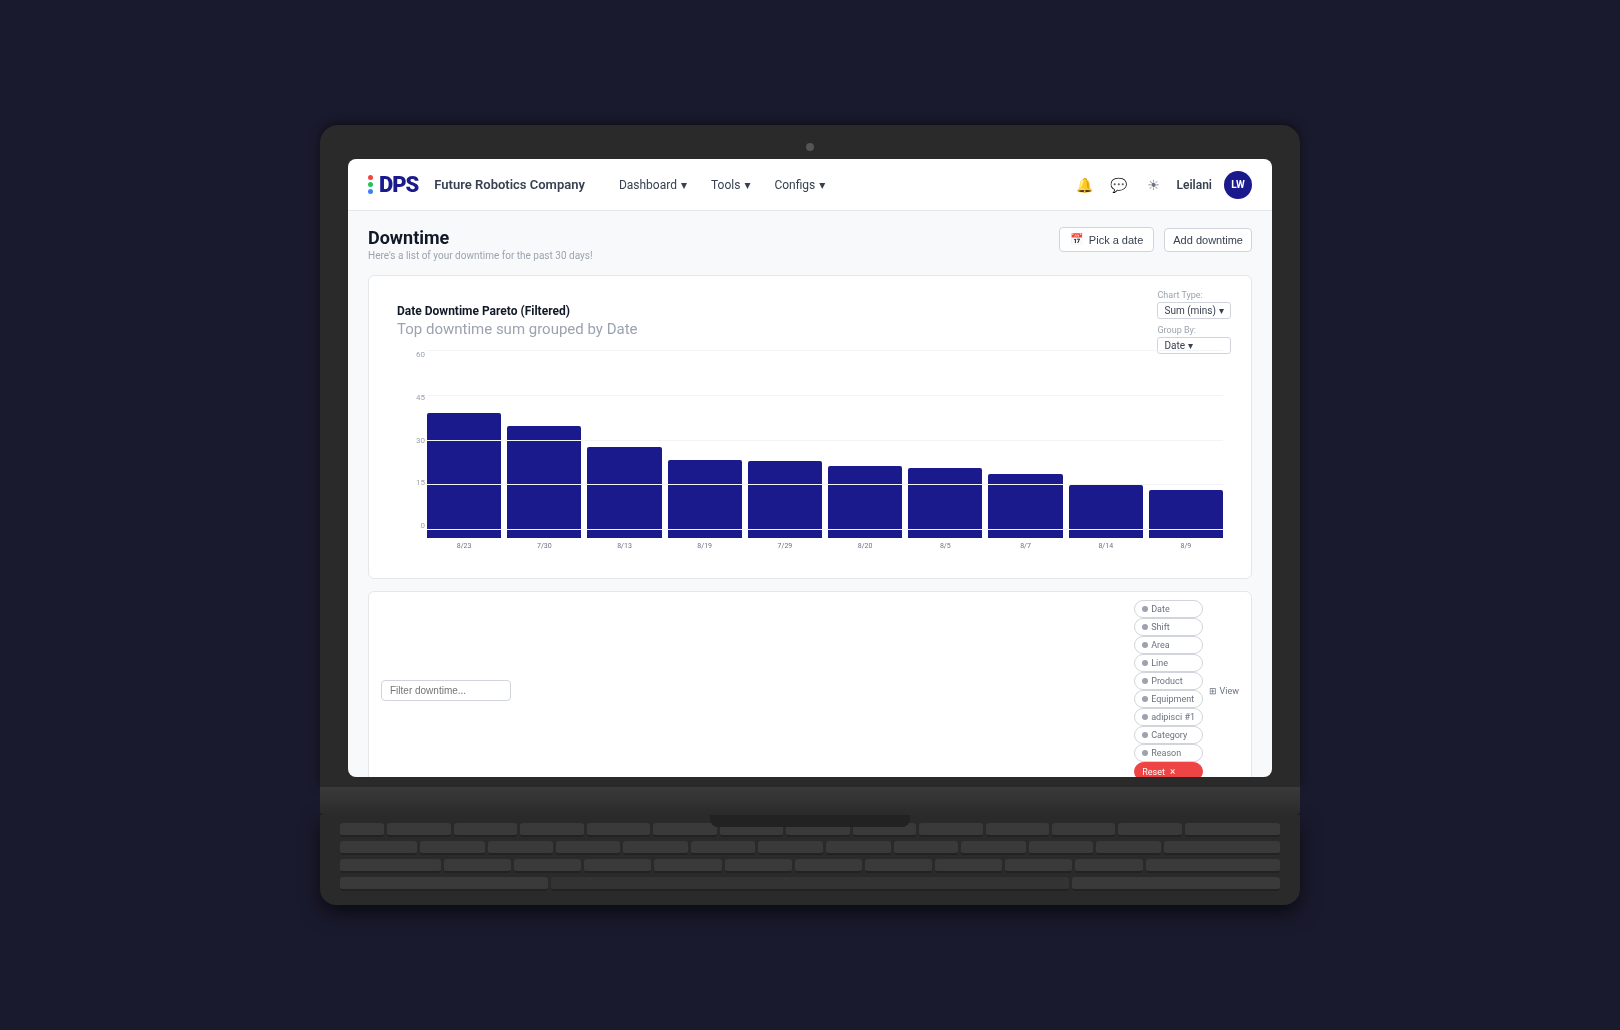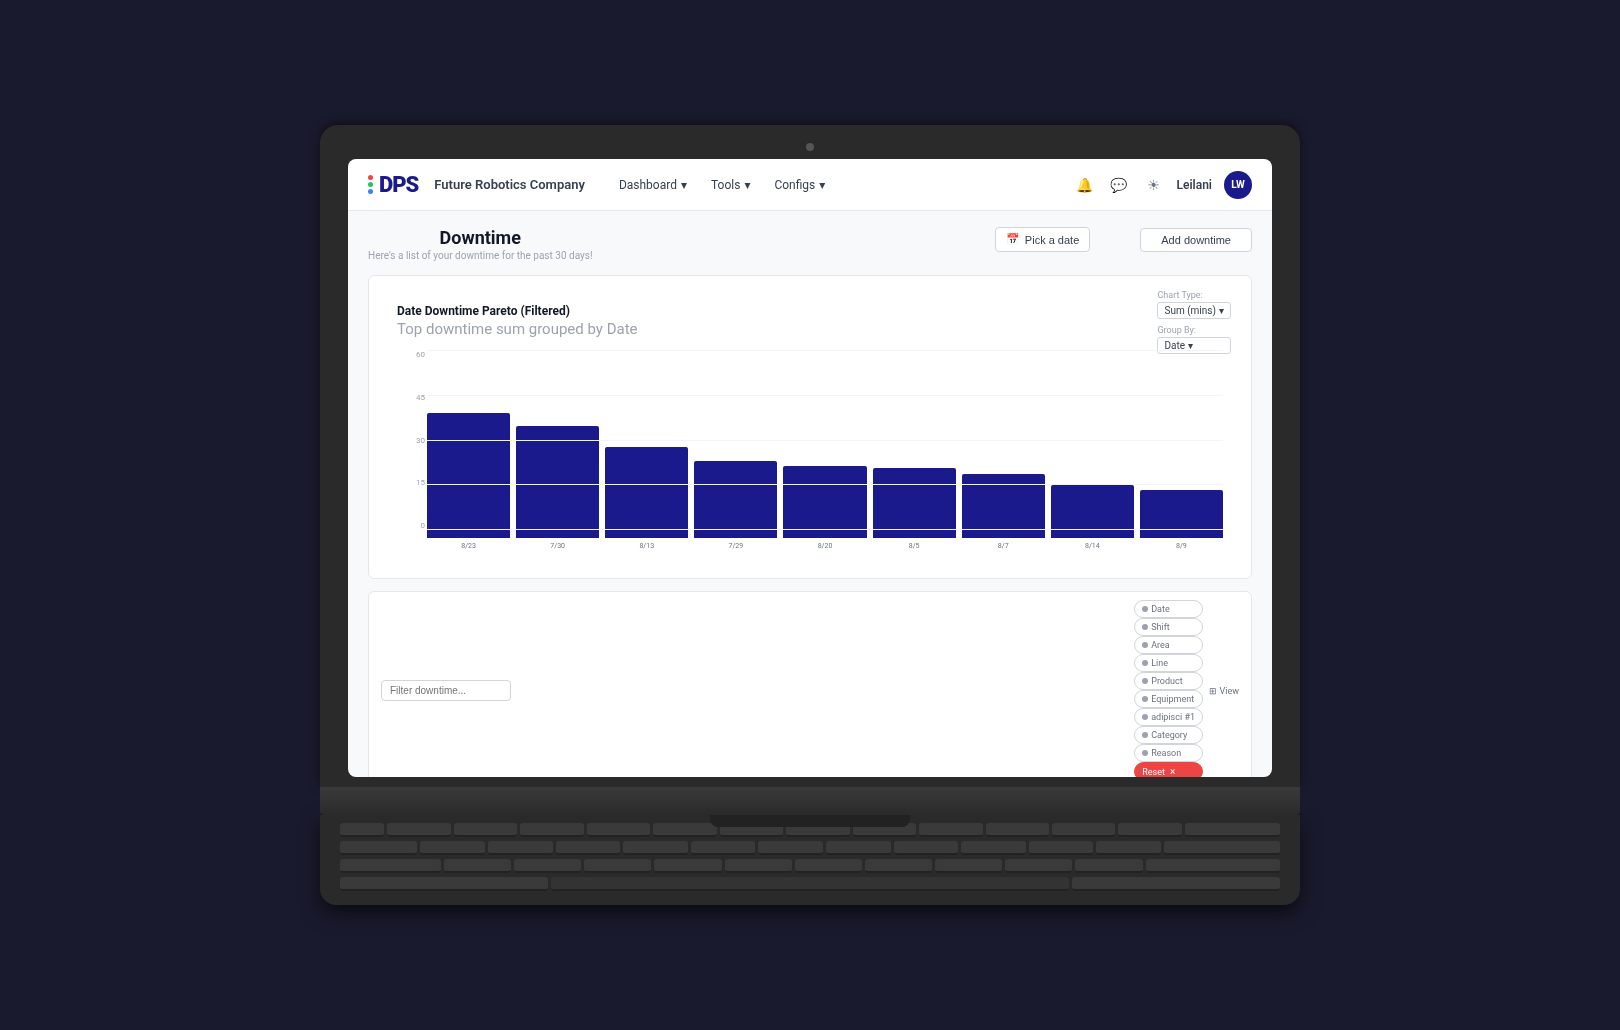--- a/index.html
+++ b/index.html
@@ -197,21 +197,20 @@
       display: flex;
       align-items: flex-start;
       justify-content: space-between;
       margin-bottom: 14px;
     }
 
     .page-title {
       font-size: 18px;
       font-weight: 700;
       color: #111827;
-      text-align: center;
     }
 
     .page-subtitle {
       font-size: 10px;
       color: #9ca3af;
       margin-top: 2px;
     }
 
     .page-actions {
       display: flex;
@@ -229,25 +228,24 @@
       display: flex;
       align-items: center;
       gap: 5px;
       color: #374151;
     }
 
     .btn-add {
       background: #fff;
       border: 1px solid #d1d5db;
       border-radius: 4px;
-      padding: 5px 20px;
+      padding: 5px 8px;
       font-size: 11px;
       cursor: pointer;
       color: #374151;
-      margin-left: 40px;
     }
 
     .chart-section {
       background: #fff;
       border: 1px solid #e5e7eb;
       border-radius: 6px;
       padding: 28px;
       margin-bottom: 12px;
       position: relative;
     }
@@ -528,20 +526,24 @@
                   </div>
                   <div class="bar-group">
                     <div class="bar" style="height: 112px;"></div>
                     <div class="bar-label">7/30</div>
                   </div>
                   <div class="bar-group">
                     <div class="bar" style="height: 91.2px;"></div>
                     <div class="bar-label">8/13</div>
                   </div>
                   <div class="bar-group">
+                    <div class="bar" style="height: 78.4px;"></div>
+                    <div class="bar-label">8/19</div>
+                  </div>
+                  <div class="bar-group">
                     <div class="bar" style="height: 76.8px;"></div>
                     <div class="bar-label">7/29</div>
                   </div>
                   <div class="bar-group">
                     <div class="bar" style="height: 72px;"></div>
                     <div class="bar-label">8/20</div>
                   </div>
                   <div class="bar-group">
                     <div class="bar" style="height: 70.4px;"></div>
                     <div class="bar-label">8/5</div>

